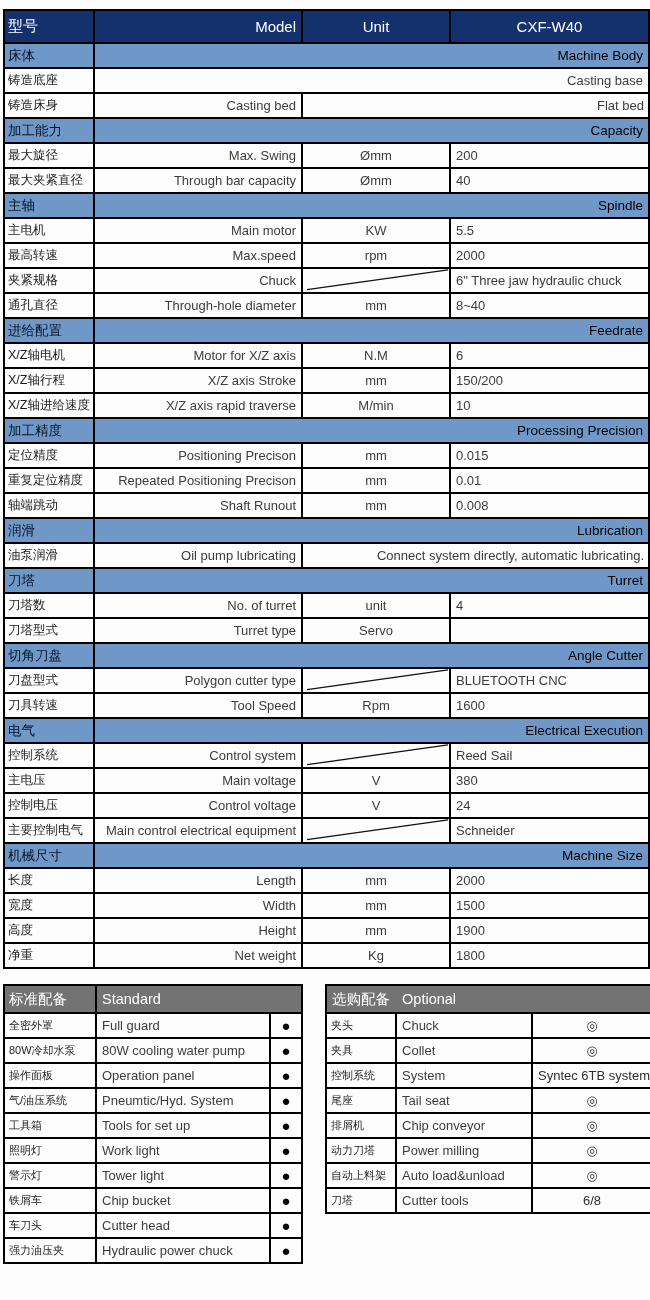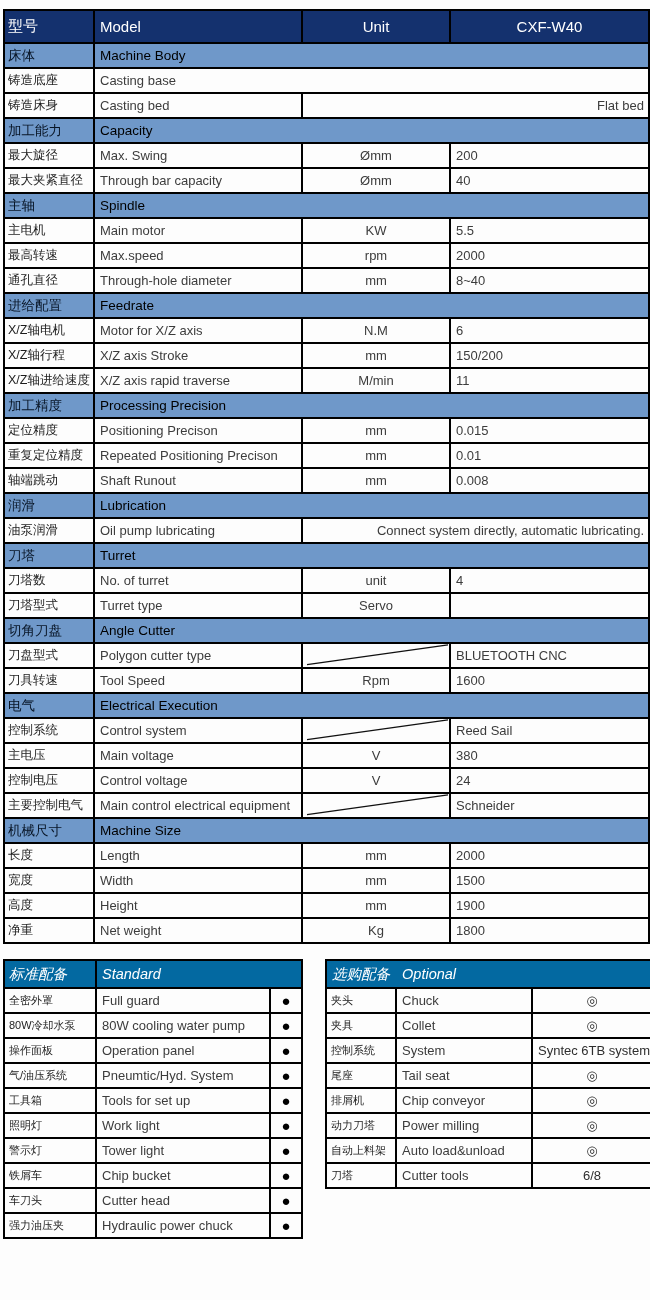--- a/index.html
+++ b/index.html
@@ -19,21 +19,21 @@
     padding: 0 5px;
     font-size: 13px;
     color: #3c3c3c;
     white-space: nowrap;
     overflow: hidden;
   }
 
   
   .main { width: 645px; }
   .main .c-zh  { font-size: 12.5px; color:#1d1d1d; padding: 0 3px; }
-  .main .c-en  { text-align: left; }
+  .main .c-en  { text-align: right; }
   .main .c-unit{ text-align: center; }
   .main .c-val { text-align: left; }
   .main .c-merged { text-align: right; padding-right: 4px; }
 
   .main tr.hdr td {
     background: #14316e;
     color: #ffffff;
     height: 33px;
     font-size: 15px;
   }
@@ -50,21 +50,21 @@
   td.slash svg { position:absolute; left:0; top:0; width:100%; height:100%; display:block; }
   td.slash line { stroke:#111; stroke-width:1.3; vector-effect: non-scaling-stroke; }
 
   
   .bottom { margin-top: 15px; display: flex; align-items: flex-start; }
   .tbl-std { width: 298px; margin-right: 22px; }
   .tbl-opt { width: 326px; }
 
   .tbl-std td, .tbl-opt td { font-size: 13px; }
   .tbl-std tr.hdr td, .tbl-opt tr.hdr td {
-    background: #0369a1; color: #fff; height: 28px; font-size: 14.5px; font-style: italic;
+    background: #737373; color: #fff; height: 28px; font-size: 14.5px;
   }
   .tbl-std .c-zh, .tbl-opt .c-zh { color:#1d1d1d; padding:0 4px; font-size:11px; }
   .tbl-std .c-mark { text-align:center; font-size:15px; color:#000; padding:0; }
   .tbl-opt .c-val  { text-align:center; font-size:13px; color:#2e2e2e; }
   .opt-hdr-zh { display:inline-block; width: 66px; }
 </style>
 </head>
 <body>
 
 <div class="sheet">
@@ -122,20 +122,30 @@
           <td class="c-unit">KW</td>
           <td class="c-val">5.5</td>
         </tr>
         <tr>
           <td class="c-zh">最高转速</td>
           <td class="c-en">Max.speed</td>
           <td class="c-unit">rpm</td>
           <td class="c-val">2000</td>
         </tr>
         <tr>
+          <td class="c-zh">夹紧规格</td>
+          <td class="c-en">Chuck</td>
+          <td class="c-unit slash">
+            <svg viewBox="0 0 146 25" preserveAspectRatio="none">
+              <line x1="4" y1="22.5" x2="145" y2="1"></line>
+            </svg>
+          </td>
+          <td class="c-val">6" Three jaw hydraulic chuck</td>
+        </tr>
+        <tr>
           <td class="c-zh">通孔直径</td>
           <td class="c-en">Through-hole diameter</td>
           <td class="c-unit">mm</td>
           <td class="c-val">8~40</td>
         </tr>
         <tr class="section">
           <td class="c-zh">进给配置</td>
           <td class="c-en" colspan="3">Feedrate</td>
         </tr>
         <tr>
@@ -147,21 +157,21 @@
         <tr>
           <td class="c-zh">X/Z轴行程</td>
           <td class="c-en">X/Z axis Stroke</td>
           <td class="c-unit">mm</td>
           <td class="c-val">150/200</td>
         </tr>
         <tr>
           <td class="c-zh">X/Z轴进给速度</td>
           <td class="c-en">X/Z axis rapid traverse</td>
           <td class="c-unit">M/min</td>
-          <td class="c-val">11</td>
+          <td class="c-val">10</td>
         </tr>
         <tr class="section">
           <td class="c-zh">加工精度</td>
           <td class="c-en" colspan="3">Processing Precision</td>
         </tr>
         <tr>
           <td class="c-zh">定位精度</td>
           <td class="c-en">Positioning Precison</td>
           <td class="c-unit">mm</td>
           <td class="c-val">0.015</td>

